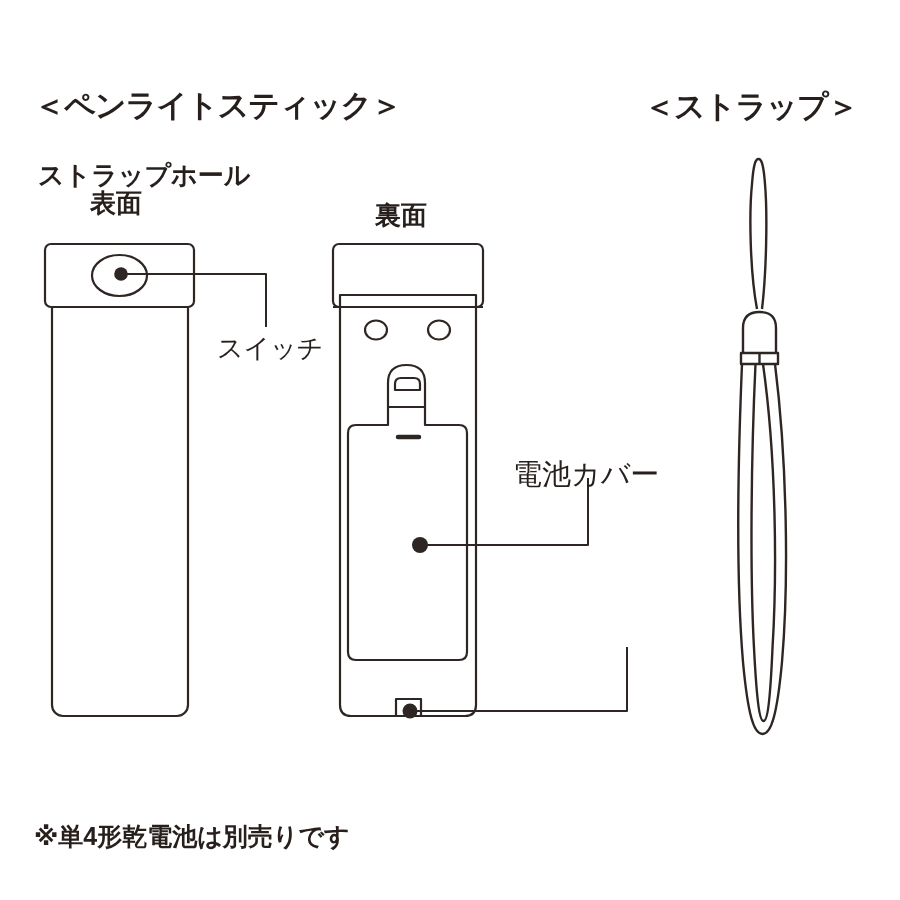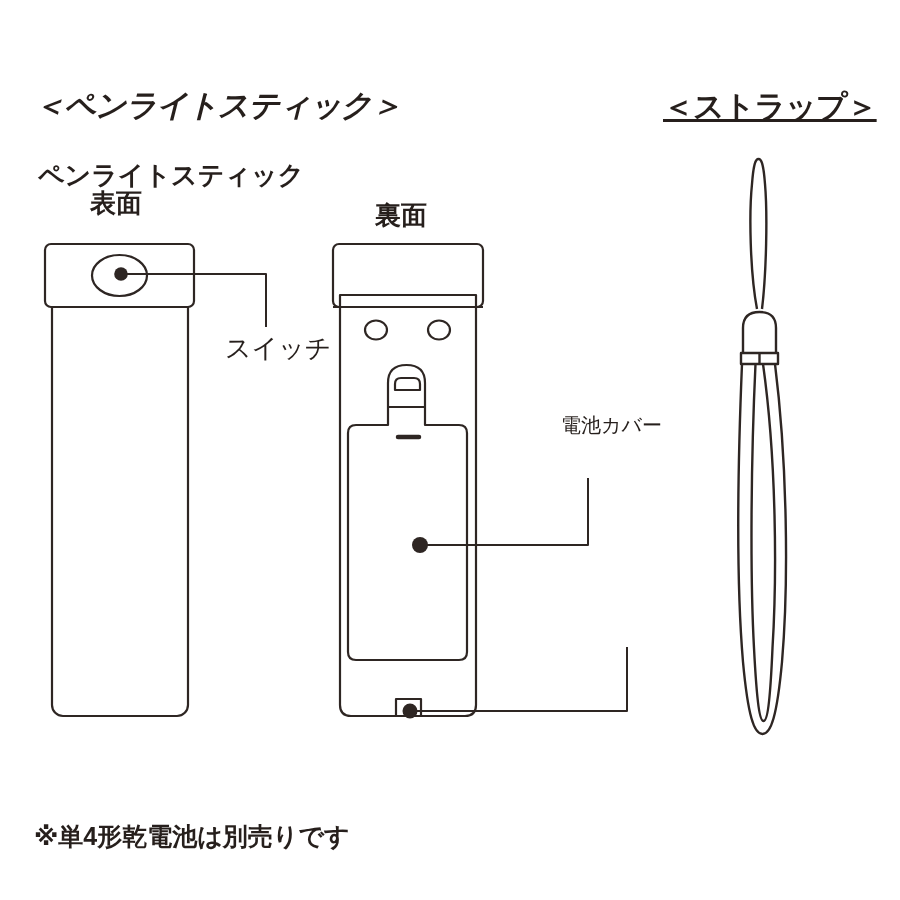--- a/index.html
+++ b/index.html
@@ -88,29 +88,29 @@
       <path fill="#ffffff" d="M 743 353 L 743 328 Q 743 312 759.5 312 Q 776 312 776 328 L 776 353"></path>
       <rect x="741" y="353" width="37" height="11" fill="#ffffff"></rect>
       <path d="M 759.5 353 L 759.5 364"></path>
       <path d="M 742 364 C 738 460 736 580 743 662 C 748 716 754 734 762.5 734
                C 771 734 777 716 782 662 C 789 580 787 460 775 364"></path>
       <path d="M 755.5 364 C 751 460 750 575 754 648 C 757 706 760 721 763.5 721
                C 767 721 770 706 772.5 648 C 777 575 776.5 460 763 364"></path>
     </g>
   </svg>
 
-  <div class="lbl title" style="left:34px; top:90px;font-style:italic;">＜ペンライトスティック＞</div>
+  <div class="lbl title" style="left:34px; top:90px;">＜ペンライトスティック＞</div>
 
-  <div class="lbl title" style="left:663px; top:91px;text-decoration:underline;">＜ストラップ＞</div>
+  <div class="lbl title" style="left:644px; top:91px;">＜ストラップ＞</div>
 
-  <div class="lbl sub" style="left:38px; top:162px;">ペンライトスティック</div>
+  <div class="lbl sub" style="left:38px; top:162px;">ストラップホール</div>
 
   <div class="lbl sub" style="left:90px; top:190px;">表面</div>
 
   <div class="lbl sub" style="left:375px; top:202px;">裏面</div>
 
-  <div class="lbl callout" style="left:217px; top:335px; font-size:26px;margin-left:8px;">スイッチ</div>
+  <div class="lbl callout" style="left:217px; top:335px; font-size:26px;">スイッチ</div>
 
-  <div class="lbl callout" style="left:513px; top:415px; font-size:20px;margin-left:48px;">電池カバー</div>
+  <div class="lbl callout" style="left:513px; top:460px; font-size:29px;">電池カバー</div>
 
 
   <div class="lbl foot" style="left:34px; top:824px;">※単4形乾電池は別売りです</div>
 </div>
 
 </body></html>

